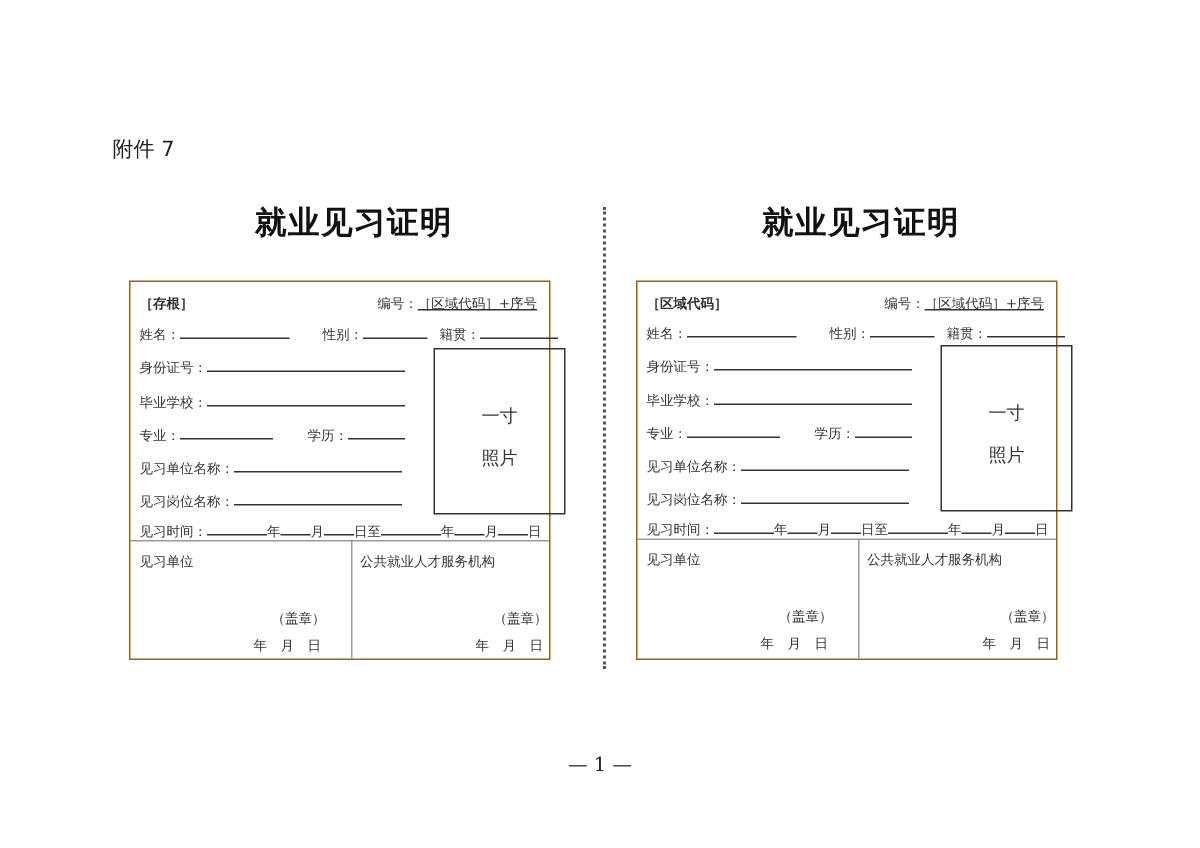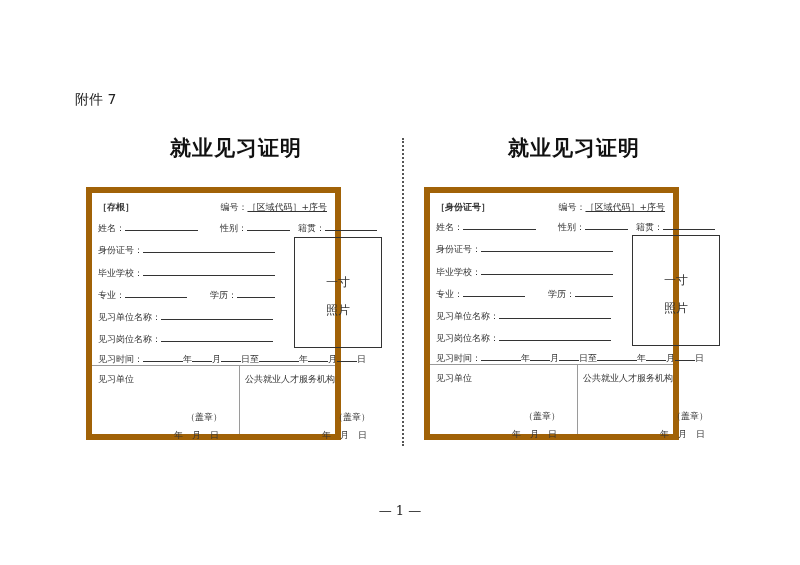--- a/index.html
+++ b/index.html
@@ -15,22 +15,22 @@
     }
     .title-left { left: 170px; }
     .title-right { left: 508px; }
 
     .divider {
       position: absolute; left: 402px; top: 138px; width: 0; height: 308px;
       border-left: 2px dotted #555;
     }
 
     .card {
-      position: absolute; top: 187px; width: 255px; height: 253px;
-      border: 6px solid #a16207; font-size: 9px; color: #333;
+      position: absolute; top: 187px; width: 281px; height: 253px;
+      border: 1px solid #a16207; font-size: 9px; color: #333;
     }
     .card-left { left: 86px; }
     .card-right { left: 424px; }
 
     .field { position: absolute; white-space: nowrap; }
     .blank { display: inline-block; border-bottom: 1px solid #333; height: 9px; vertical-align: baseline; }
     .code { text-decoration: underline; }
 
     .stub-label { position: absolute; left: 6px; top: 8px; font-weight: bold; }
     .code-wrap { position: absolute; right: 8px; top: 8px; }
@@ -106,21 +106,21 @@
   <div class="field" style="left:6px;top:180px;">见习单位</div>
   <div class="field" style="left:94px;top:218px;">（盖章）</div>
   <div class="field" style="left:82px;top:236px;">年　月　日</div>
 
   <div class="field" style="left:153px;top:180px;">公共就业人才服务机构</div>
   <div class="field" style="left:242px;top:218px;">（盖章）</div>
   <div class="field" style="left:230px;top:236px;">年　月　日</div>
 </div>
 
 <div class="card card-right">
-  <span class="stub-label">［身份证号］</span>
+  <span class="stub-label">［区域代码］</span>
   <span class="code-wrap">
     <span>编号：</span><span class="code">［区域代码］+序号</span>
   </span>
 
   <div class="field" style="left:6px;top:28px;">
     <span>姓名：</span><span class="blank" style="width:73px"></span>
   </div>
   <div class="field" style="left:128px;top:28px;">
     <span>性别：</span><span class="blank" style="width:43px"></span>
   </div>

